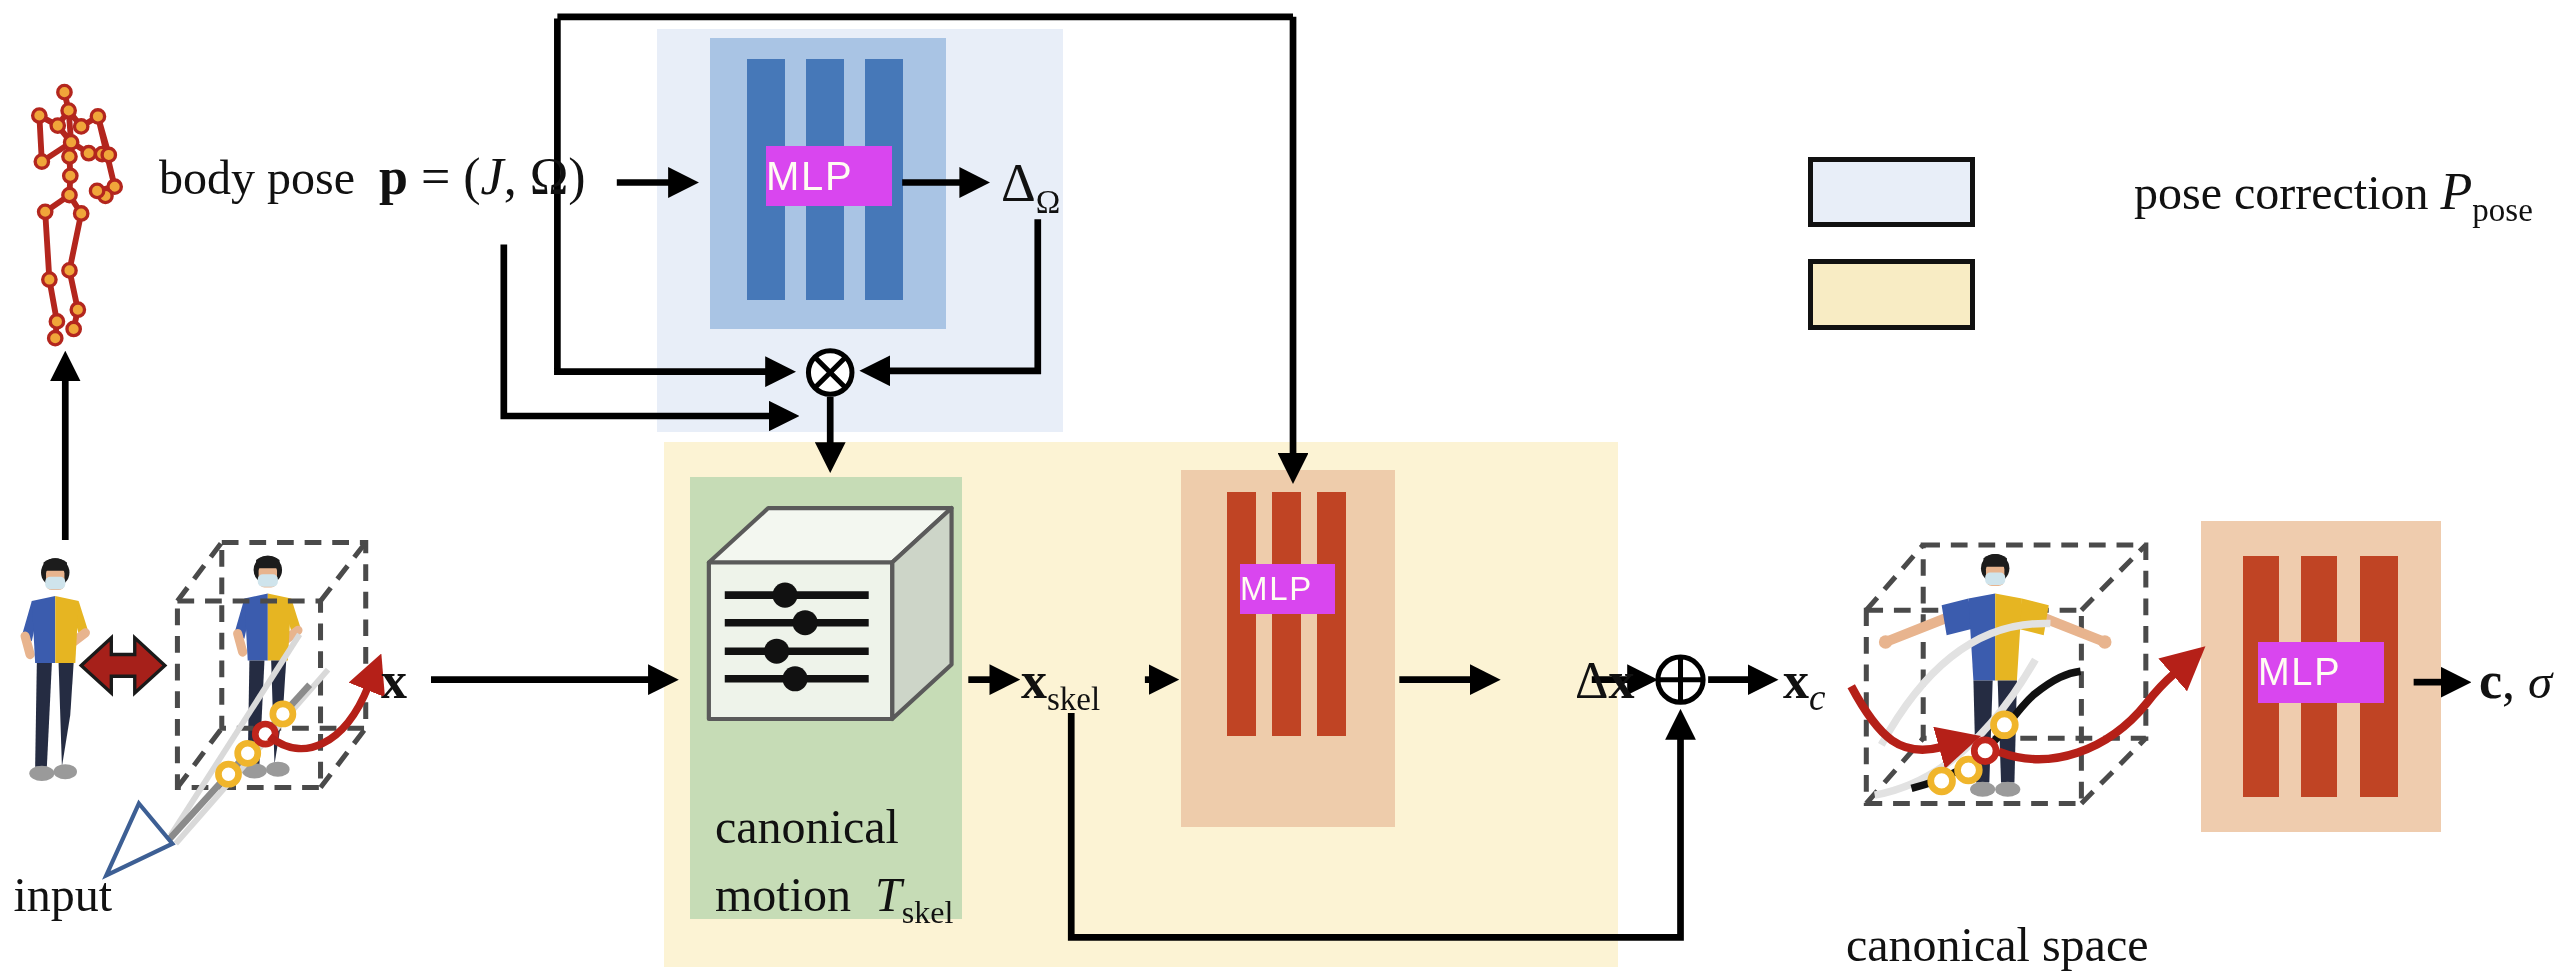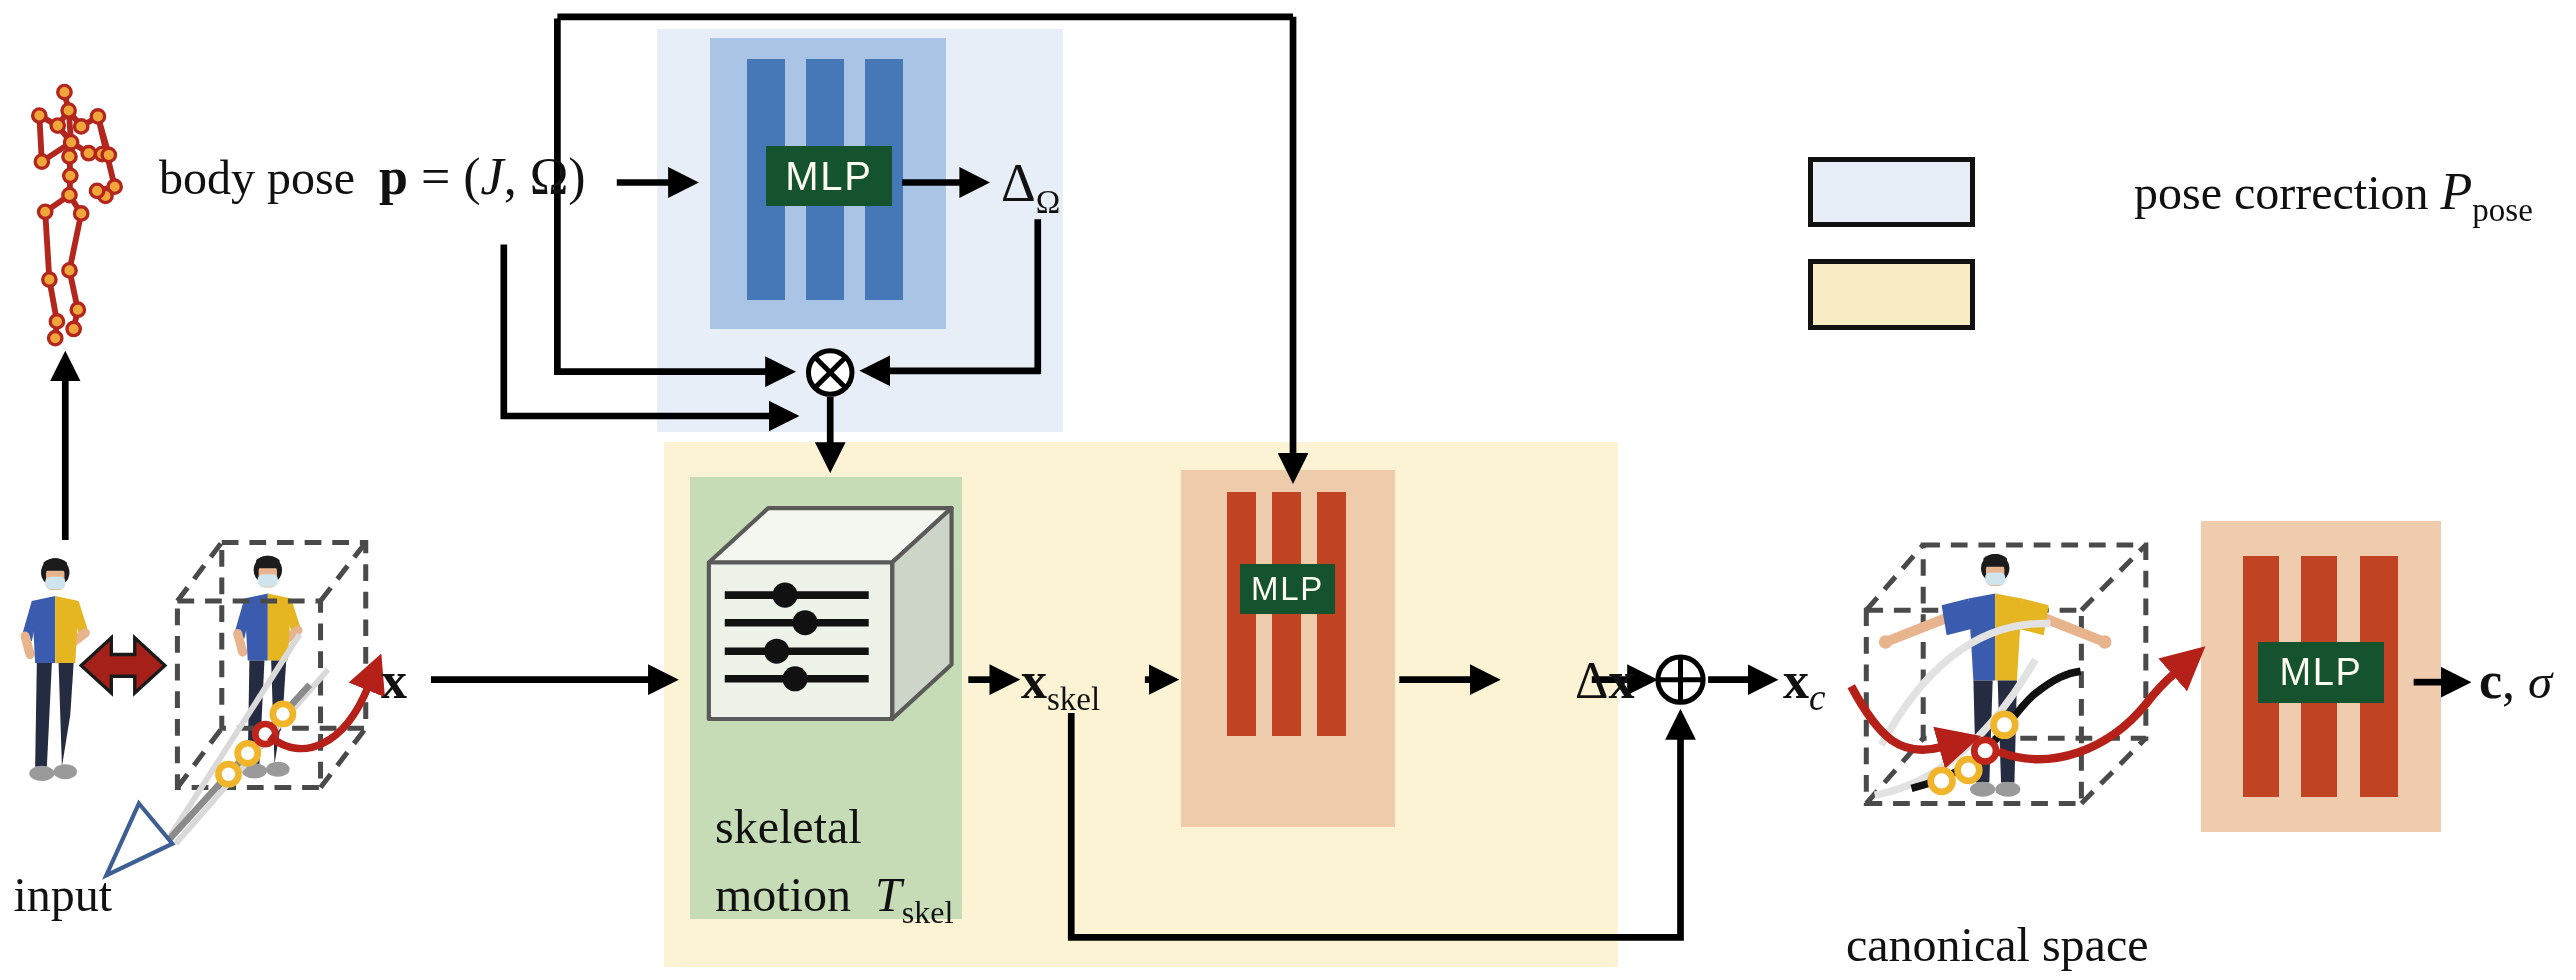--- a/index.html
+++ b/index.html
@@ -7,21 +7,21 @@
           font-family:"Liberation Serif","DejaVu Serif",serif;color:#111;}
   .box{position:absolute;}
   .overlay{position:absolute;left:0;top:0;width:2576px;height:981px;pointer-events:none;}
   .txt{position:absolute;white-space:nowrap;color:#111;}
   .lbl{font-size:48px;margin-top:20px;}
   .math{font-size:52px;}
   .mathsm{font-size:44px;}
   .bold{font-weight:bold;}
   .it{font-style:italic;}
   .sub{font-size:33px;display:inline-block;transform:translateY(11.7px);}
-  .mlpbox{position:absolute;background:#14532d;display:flex;align-items:center;justify-content:center;}
+  .mlpbox{position:absolute;background:#d946ef;display:flex;align-items:center;}
   .mlptxt{font-family:"Liberation Sans","DejaVu Sans",sans-serif;color:#fffdf2;font-size:38px;letter-spacing:1.7px;}
   .two-line{line-height:1.42;}
   .legend-swatch{position:absolute;border:5px solid #111;box-sizing:border-box;}
 </style>
 </head>
 <body>
 
 <div class="canvas">
 
   <div class="box" style="left:657px;top:28.5px;width:406px;height:403px;background:#e8eef8;"></div>
@@ -246,21 +246,21 @@
 
   <div class="txt" style="left:1783px;top:651px;text-align:right;">
     <span class="math bold">x</span><span class="sub it" style="font-size:37px;">c</span>
   </div>
 
   <div class="txt" style="left:2479px;top:651px;">
     <span class="math bold">c</span><span class="math">, </span><span class="math it" style="font-size:49px;">σ</span>
   </div>
 
   <div class="txt lbl two-line" style="left:715px;top:773px;">
-    <span>skeletal</span><br>
+    <span>canonical</span><br>
     <span>motion</span><span>&nbsp;&nbsp;</span><span class="it">T</span><span class="sub" style="font-size:32px;">skel</span>
   </div>
 
 
   <div class="txt lbl" style="left:13.4px;top:847px;">input</div>
   <div class="txt lbl" style="left:1846px;top:897px;">canonical space</div>
 
   <div class="txt" style="left:2134px;top:162px;">
     <span class="lbl">pose correction</span><span class="lbl">&nbsp;</span><span class="math it">P</span><span class="sub">pose</span>
   </div>

